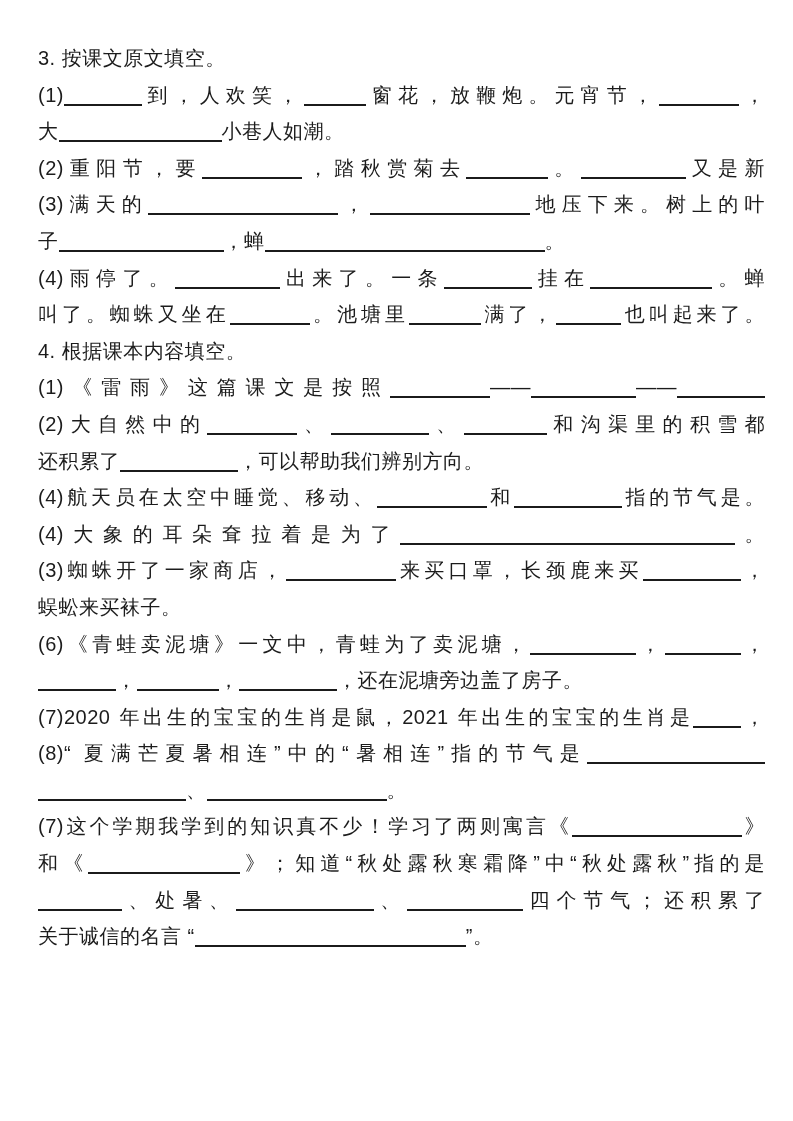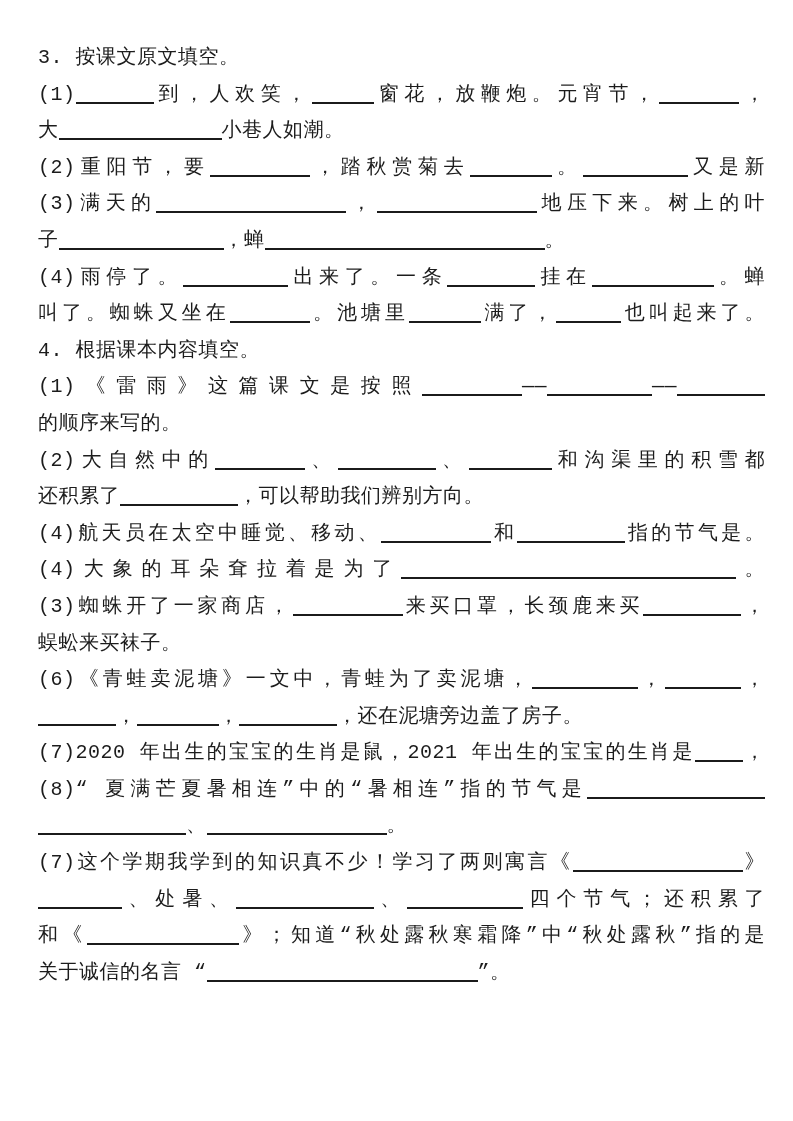--- a/index.html
+++ b/index.html
@@ -8,21 +8,21 @@
     background: #ffffff;
   }
   .page {
     position: relative;
     width: 793px;
     height: 1121px;
     box-sizing: border-box;
     padding: 40px 28px 0 38px;
     background: #ffffff;
     overflow: hidden;
-    font-family: Liberation Mono, monospace;
+    font-family: Liberation Sans, sans-serif;
     color: #1c1c1c;
   }
   .line {
     font-size: 20px;
     line-height: 36.6px;
     height: 36.6px;
     letter-spacing: 0.5px;
   }
   .line.full {
     text-align: justify;
@@ -43,29 +43,28 @@
     <div class="line"><span class="t">3. 按课文原文填空。</span></div>
     <div class="line full"><span class="t">(1)</span><span class="blank" style="width: 78px; border-bottom-color: rgb(27, 27, 27);"></span><span class="t">到，人欢笑，</span><span class="blank" style="width: 62px; border-bottom-color: rgb(27, 27, 27);"></span><span class="t">窗花，放鞭炮。元宵节，</span><span class="blank" style="width: 80px; border-bottom-color: rgb(27, 27, 27);"></span><span class="t">，</span></div>
     <div class="line"><span class="t">大</span><span class="blank" style="width: 163px; border-bottom-color: rgb(27, 27, 27);"></span><span class="t">小巷人如潮。</span></div>
     <div class="line full"><span class="t">(2)重阳节，要</span><span class="blank" style="width: 100px; border-bottom-color: rgb(27, 27, 27);"></span><span class="t">，踏秋赏菊去</span><span class="blank" style="width: 82px; border-bottom-color: rgb(27, 27, 27);"></span><span class="t">。</span><span class="blank" style="width: 105px; border-bottom-color: rgb(27, 27, 27);"></span><span class="t">又是新</span></div>
     <div class="line full"><span class="t">(3)满天的</span><span class="blank" style="width: 190px; border-bottom-color: rgb(27, 27, 27);"></span><span class="t">，</span><span class="blank" style="width: 160px; border-bottom-color: rgb(27, 27, 27);"></span><span class="t">地压下来。树上的叶</span></div>
     <div class="line"><span class="t">子</span><span class="blank" style="width: 165px; border-bottom-color: rgb(27, 27, 27);"></span><span class="t">，蝉</span><span class="blank" style="width: 280px; border-bottom-color: rgb(27, 27, 27);"></span><span class="t">。</span></div>
     <div class="line full"><span class="t">(4)雨停了。</span><span class="blank" style="width: 105px; border-bottom-color: rgb(27, 27, 27);"></span><span class="t">出来了。一条</span><span class="blank" style="width: 88px; border-bottom-color: rgb(27, 27, 27);"></span><span class="t">挂在</span><span class="blank" style="width: 122px; border-bottom-color: rgb(27, 27, 27);"></span><span class="t">。蝉</span></div>
     <div class="line full"><span class="t">叫了。蜘蛛又坐在</span><span class="blank" style="width: 80px; border-bottom-color: rgb(27, 27, 27);"></span><span class="t">。池塘里</span><span class="blank" style="width: 72px; border-bottom-color: rgb(27, 27, 27);"></span><span class="t">满了，</span><span class="blank" style="width: 65px; border-bottom-color: rgb(27, 27, 27);"></span><span class="t">也叫起来了。</span></div>
     <div class="line"><span class="t">4. 根据课本内容填空。</span></div>
     <div class="line full"><span class="t">(1)《雷雨》这篇课文是按照</span><span class="blank" style="width: 100px; border-bottom-color: rgb(27, 27, 27);"></span><span class="t">——</span><span class="blank" style="width: 105px; border-bottom-color: rgb(27, 27, 27);"></span><span class="t">——</span><span class="blank" style="width: 88px; border-bottom-color: rgb(27, 27, 27);"></span></div>
-    <div class="line"><span class="t">的顺序来写的。</span></div>
     <div class="line full"><span class="t">(2)大自然中的</span><span class="blank" style="width: 90px; border-bottom-color: rgb(27, 27, 27);"></span><span class="t">、</span><span class="blank" style="width: 98px; border-bottom-color: rgb(27, 27, 27);"></span><span class="t">、</span><span class="blank" style="width: 83px; border-bottom-color: rgb(27, 27, 27);"></span><span class="t">和沟渠里的积雪都</span></div>
     <div class="line"><span class="t">还积累了</span><span class="blank" style="width: 118px; border-bottom-color: rgb(27, 27, 27);"></span><span class="t">，可以帮助我们辨别方向。</span></div>
     <div class="line full"><span class="t">(4)航天员在太空中睡觉、移动、</span><span class="blank" style="width: 110px; border-bottom-color: rgb(27, 27, 27);"></span><span class="t">和</span><span class="blank" style="width: 108px; border-bottom-color: rgb(27, 27, 27);"></span><span class="t">指的节气是。</span></div>
     <div class="line full"><span class="t">(4)大象的耳朵耷拉着是为了</span><span class="blank" style="width: 335px; border-bottom-color: rgb(27, 27, 27);"></span><span class="t">。</span></div>
     <div class="line full"><span class="t">(3)蜘蛛开了一家商店，</span><span class="blank" style="width: 110px; border-bottom-color: rgb(27, 27, 27);"></span><span class="t">来买口罩，长颈鹿来买</span><span class="blank" style="width: 98px; border-bottom-color: rgb(27, 27, 27);"></span><span class="t">，</span></div>
     <div class="line"><span class="t">蜈蚣来买袜子。</span></div>
     <div class="line full"><span class="t">(6)《青蛙卖泥塘》一文中，青蛙为了卖泥塘，</span><span class="blank" style="width: 106px; border-bottom-color: rgb(27, 27, 27);"></span><span class="t">，</span><span class="blank" style="width: 76px; border-bottom-color: rgb(27, 27, 27);"></span><span class="t">，</span></div>
     <div class="line"><span class="blank" style="width: 78px; border-bottom-color: rgb(27, 27, 27);"></span><span class="t">，</span><span class="blank" style="width: 82px; border-bottom-color: rgb(27, 27, 27);"></span><span class="t">，</span><span class="blank" style="width: 98px; border-bottom-color: rgb(27, 27, 27);"></span><span class="t">，还在泥塘旁边盖了房子。</span></div>
     <div class="line full"><span class="t">(7)2020 年出生的宝宝的生肖是鼠，2021 年出生的宝宝的生肖是</span><span class="blank" style="width: 48px; border-bottom-color: rgb(27, 27, 27);"></span><span class="t">，</span></div>
     <div class="line full"><span class="t">(8)“ 夏满芒夏暑相连”中的“暑相连”指的节气是</span><span class="blank" style="width: 178px; border-bottom-color: rgb(27, 27, 27);"></span></div>
     <div class="line"><span class="blank" style="width: 148px; border-bottom-color: rgb(27, 27, 27);"></span><span class="t">、</span><span class="blank" style="width: 180px; border-bottom-color: rgb(27, 27, 27);"></span><span class="t">。</span></div>
     <div class="line full"><span class="t">(7)这个学期我学到的知识真不少！学习了两则寓言《</span><span class="blank" style="width: 170px; border-bottom-color: rgb(27, 27, 27);"></span><span class="t">》</span></div>
+    <div class="line full"><span class="t">和《</span><span class="blank" style="width: 152px; border-bottom-color: rgb(27, 27, 27);"></span><span class="t">》；知道“秋处露秋寒霜降”中“秋处露秋”指的是</span></div>
     <div class="line full"><span class="blank" style="width: 84px; border-bottom-color: rgb(27, 27, 27);"></span><span class="t">、处暑、</span><span class="blank" style="width: 138px; border-bottom-color: rgb(27, 27, 27);"></span><span class="t">、</span><span class="blank" style="width: 116px; border-bottom-color: rgb(27, 27, 27);"></span><span class="t">四个节气；还积累了</span></div>
-    <div class="line full"><span class="t">和《</span><span class="blank" style="width: 152px; border-bottom-color: rgb(27, 27, 27);"></span><span class="t">》；知道“秋处露秋寒霜降”中“秋处露秋”指的是</span></div>
     <div class="line"><span class="t">关于诚信的名言 “</span><span class="blank" style="width: 271px; border-bottom-color: rgb(27, 27, 27);"></span><span class="t">”。</span></div>
   </div>
 
 </body></html>

